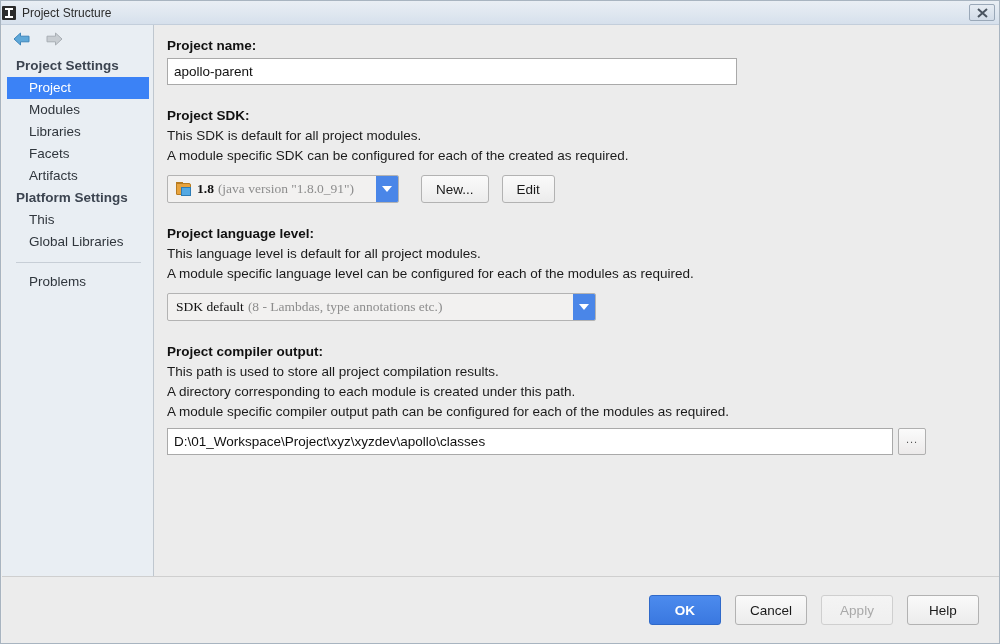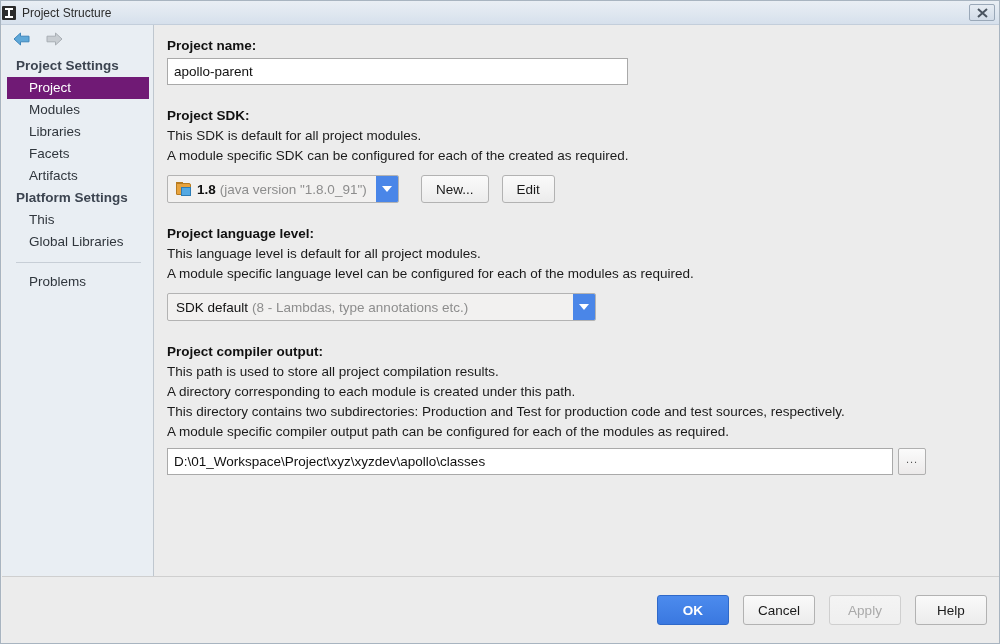--- a/index.html
+++ b/index.html
@@ -118,21 +118,21 @@
     line-height: 16px;
   }
   .nav-item {
     font-size: 13.5px;
     color: #30363d;
     padding: 3px 0 3px 22px;
     line-height: 16px;
     margin: 0 4px 0 5px;
   }
   .nav-item.selected {
-    background: #701a75;
+    background: #3b82f6;
     color: #ffffff;
   }
   .nav-sep {
     height: 1px;
     background: #c7ced6;
     margin: 9px 12px 8px 14px;
   }
 
   
   .content {
@@ -194,20 +194,21 @@
   
   .combo {
     box-sizing: border-box;
     height: 28px;
     background: #f2f1f0;
     border: 1px solid #b3b3b3;
     border-radius: 2px;
     display: inline-flex;
     align-items: center;
     overflow: hidden;
+    font-family: Liberation Serif, serif;
   }
   .combo .combo-text {
     display: flex;
     align-items: center;
     padding: 0 8px 0 8px;
     font-size: 13.5px;
     white-space: nowrap;
     height: 100%;
   }
   .combo .strong { color: #111111; font-weight: bold; }
@@ -291,21 +292,21 @@
     position: absolute;
     left: 1px; top: 575px;
     width: 997px;
     height: 67px;
     box-sizing: border-box;
     background: #ececec;
     border-top: 1px solid #cfcfcf;
     display: flex;
     align-items: center;
     justify-content: flex-end;
-    padding-right: 12px;
+    padding-right: 20px;
     gap: 14px;
   }
   .footer .btn { min-width: 72px; height: 30px; }
 
   .mt2 { margin-top: 2px; }
   .mt6 { margin-top: 6px; }
   .mt9 { margin-top: 9px; }
   .mt12 { margin-top: 20px; }
 </style>
 </head>
@@ -357,21 +358,21 @@
 
       <div class="nav-sep"></div>
 
       <div class="nav-item">Problems</div>
     </div>
   </div>
 
   <div class="content">
 
     <div class="section-title">Project name:</div>
-    <div class="text-field mt2" style="width:461px;">apollo-parent</div>
+    <div class="text-field mt2" style="width:570px;">apollo-parent</div>
 
     <div class="section-title mt12">Project SDK:</div>
     <div class="desc-line">This SDK is default for all project modules.</div>
     <div class="desc-line">A module specific SDK can be configured for each of the created as required.</div>
 
     <div class="field-row mt9">
       <div class="combo" style="width:232px;">
         <div class="combo-text" style="flex:1 1 auto;">
           <span class="jdk-icon">
             <span class="folder-tab"></span>
@@ -406,21 +407,20 @@
           <svg width="10" height="7" viewBox="0 0 10 7">
             <path d="M0 0 L10 0 L5 6 Z" fill="#ffffff"></path>
           </svg>
         </div>
       </div>
     </div>
 
     <div class="section-title mt12">Project compiler output:</div>
     <div class="desc-line">This path is used to store all project compilation results.</div>
     <div class="desc-line">A directory corresponding to each module is created under this path.</div>
-    <div class="desc-line">This directory contains two subdirectories: Production and Test for production code and test sources, respectively.</div>
     <div class="desc-line">A module specific compiler output path can be configured for each of the modules as required.</div>
 
     <div class="field-row mt6">
       <div class="text-field" style="width:726px;">D:\01_Workspace\Project\xyz\xyzdev\apollo\classes</div>
       <div class="browse-btn">...</div>
     </div>
 
   </div>
 
   <div class="footer">

